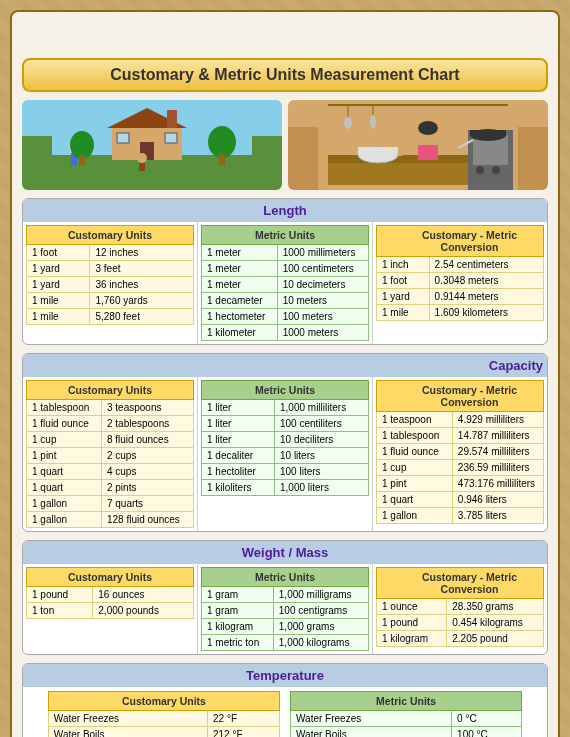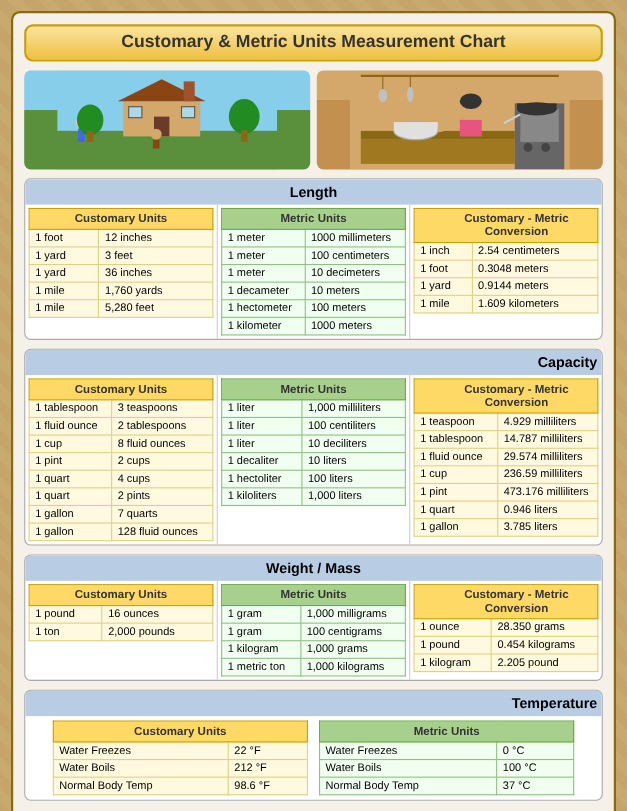--- a/index.html
+++ b/index.html
@@ -28,20 +28,21 @@
     .main-title {
       text-align: center;
       font-size: 16px;
       font-weight: bold;
       color: #333;
       background: linear-gradient(to bottom, #f9e4a0, #f0c040);
       border: 2px solid #c8a000;
       border-radius: 8px;
       padding: 6px 10px;
       margin-bottom: 8px;
+      margin-top: 36px;
     }
     .images-row {
       display: flex;
       gap: 6px;
       margin-bottom: 8px;
       height: 90px;
     }
     .img-placeholder {
       flex: 1;
       border-radius: 6px;
@@ -67,26 +68,26 @@
       border: 1.5px solid #aaa;
       border-radius: 6px;
       margin-bottom: 8px;
       overflow: hidden;
     }
     .section-title {
       text-align: center;
       font-weight: bold;
       font-size: 13px;
       padding: 4px;
-      color: #000000;
+      color: #4c1d95;
     }
     .section-title.length { background: #b8cce4; }
     .section-title.capacity { background: #b8cce4; text-align: right; }
     .section-title.weight { background: #b8cce4; }
-    .section-title.temperature { background: #b8cce4; text-align: right; }
+    .section-title.temperature { background: #b8cce4; }
     .tables-row {
       display: flex;
       gap: 0;
     }
     table {
       border-collapse: collapse;
       width: 100%;
     }
     th {
       padding: 3px 5px;

